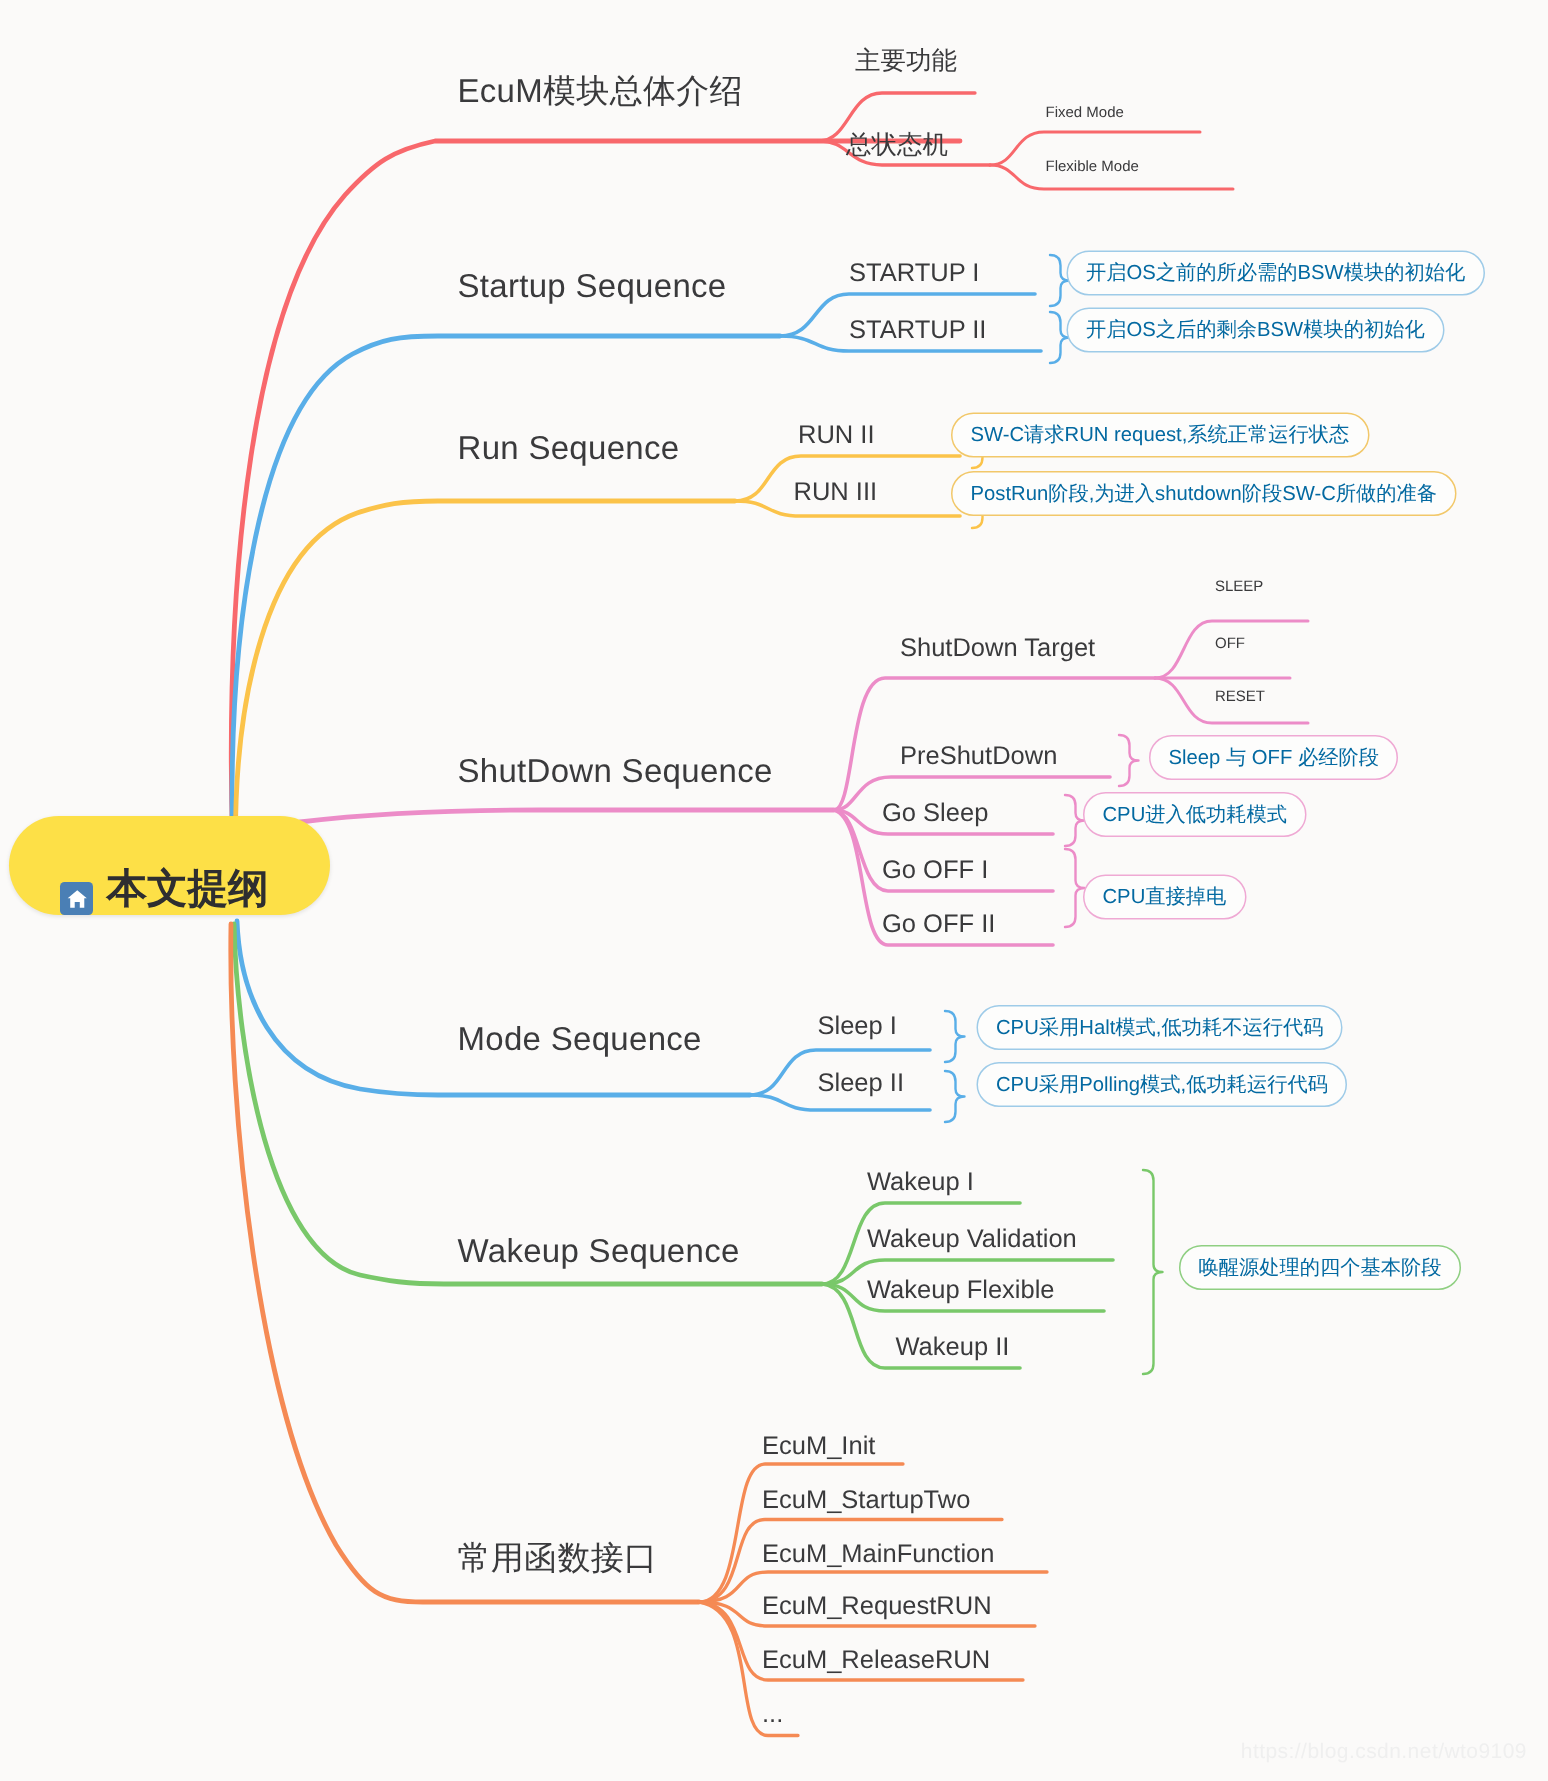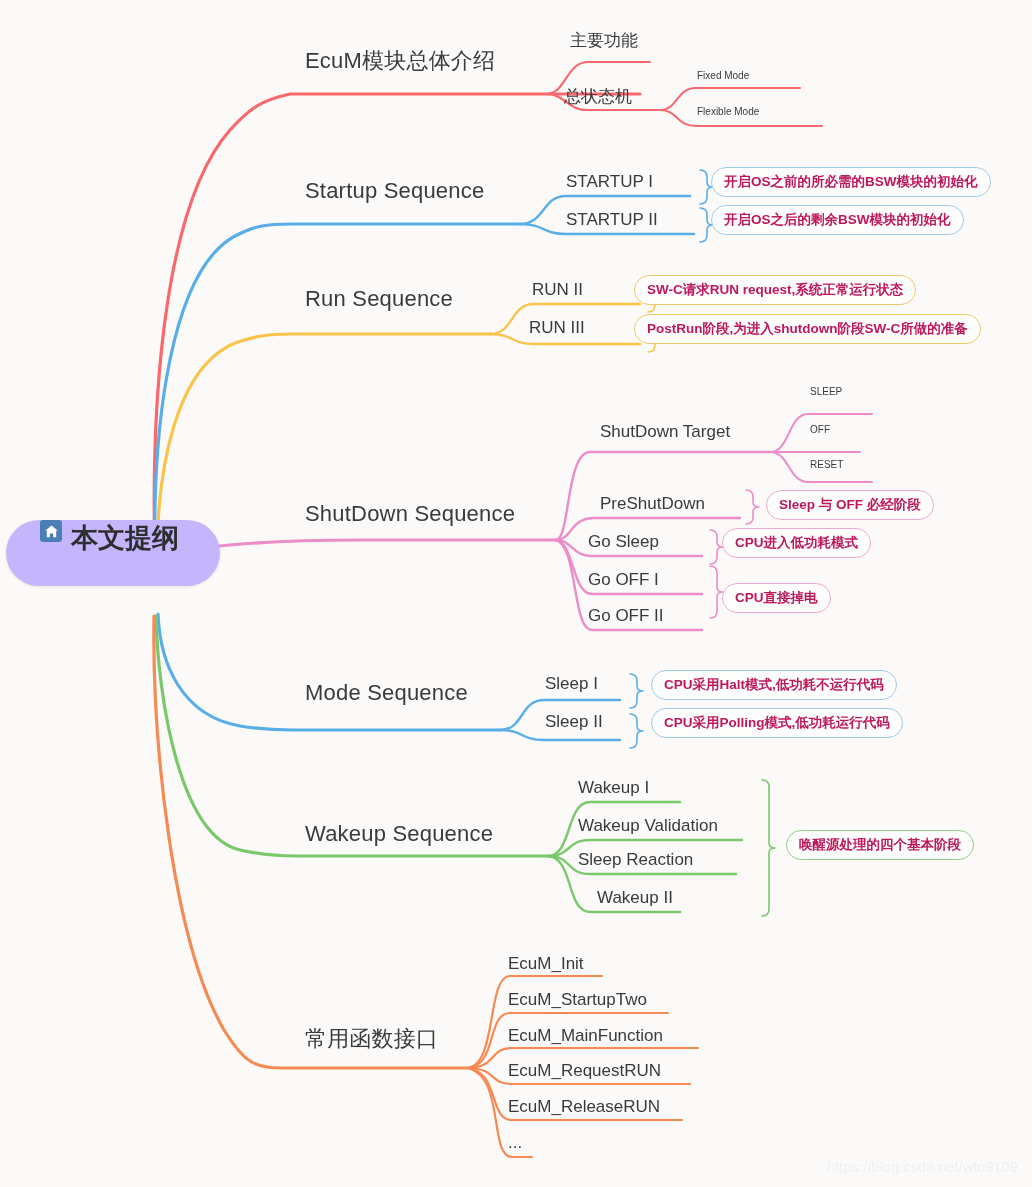--- a/index.html
+++ b/index.html
@@ -17,38 +17,38 @@
     white-space:nowrap;
     line-height:1;
   }
   .lvl1{font-size:22px;letter-spacing:.2px;}
   .lvl2{font-size:17px;}
   .lvl3{font-size:10px;}
   .callout{
     position:absolute;
     white-space:nowrap;
     font-size:13.5px;
-    font-weight:bold;
-    color:#be185d;
+    font-weight:normal;
+    color:#0369a1;
     border:1.6px solid #9ecbe8;
     border-radius:18px;
     background:#FDFDFC;
     display:flex;align-items:center;justify-content:center;
     padding:0 12px;
     height:30px;
     box-sizing:border-box;
   }
   #root-node{
     position:absolute;
-    left:6px;top:520px;
+    left:6px;top:544px;
     width:214px;height:66px;
-    background:#c4b5fd;
+    background:#fde047;
     border-radius:33px;
     box-shadow:0 1px 3px rgba(0,0,0,.10);
-    display:flex;align-items:flex-start;
+    display:flex;align-items:flex-end;
     padding-left:34px;
     box-sizing:border-box;
   }
   #root-node .home-box{
     width:22px;height:22px;border-radius:3px;
     background:#4A7FB5;
     display:flex;align-items:center;justify-content:center;
     margin-right:9px;flex:0 0 auto;
   }
   #root-node .root-text{
@@ -191,21 +191,21 @@
 
 <div class="node-label lvl1" style="left:305px;top:682px;">Mode Sequence</div>
 <div class="node-label lvl2" style="left:545px;top:675px;">Sleep I</div>
 <div class="node-label lvl2" style="left:545px;top:713px;">Sleep II</div>
 <div class="callout" style="left:651px;top:670px;border-color:#9ecbe8;">CPU采用Halt模式,低功耗不运行代码</div>
 <div class="callout" style="left:651px;top:708px;border-color:#9ecbe8;">CPU采用Polling模式,低功耗运行代码</div>
 
 <div class="node-label lvl1" style="left:305px;top:823px;">Wakeup Sequence</div>
 <div class="node-label lvl2" style="left:578px;top:779px;">Wakeup I</div>
 <div class="node-label lvl2" style="left:578px;top:817px;">Wakeup Validation</div>
-<div class="node-label lvl2" style="left:578px;top:851px;">Sleep Reaction</div>
+<div class="node-label lvl2" style="left:578px;top:851px;">Wakeup Flexible</div>
 <div class="node-label lvl2" style="left:597px;top:889px;">Wakeup II</div>
 <div class="callout" style="left:786px;top:830px;border-color:#8FCF82;">唤醒源处理的四个基本阶段</div>
 
 <div class="node-label lvl1" style="left:305px;top:1028px;">常用函数接口</div>
 <div class="node-label lvl2" style="left:508px;top:955px;">EcuM_Init</div>
 <div class="node-label lvl2" style="left:508px;top:991px;">EcuM_StartupTwo</div>
 <div class="node-label lvl2" style="left:508px;top:1027px;">EcuM_MainFunction</div>
 <div class="node-label lvl2" style="left:508px;top:1062px;">EcuM_RequestRUN</div>
 <div class="node-label lvl2" style="left:508px;top:1098px;">EcuM_ReleaseRUN</div>
 <div class="node-label lvl2" style="left:508px;top:1134px;">...</div>

